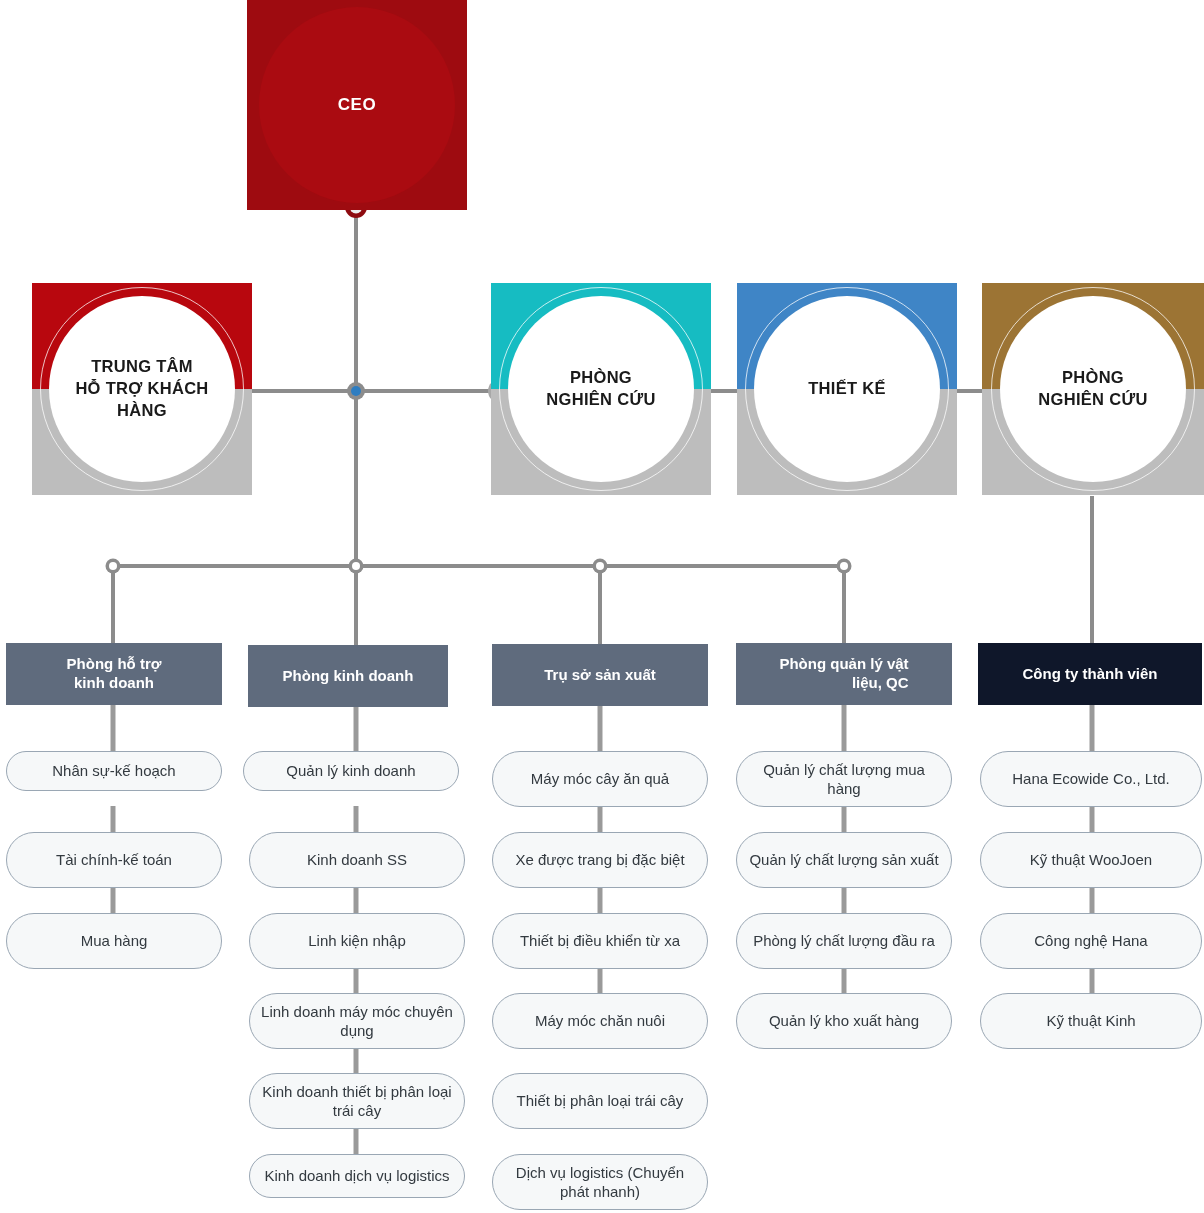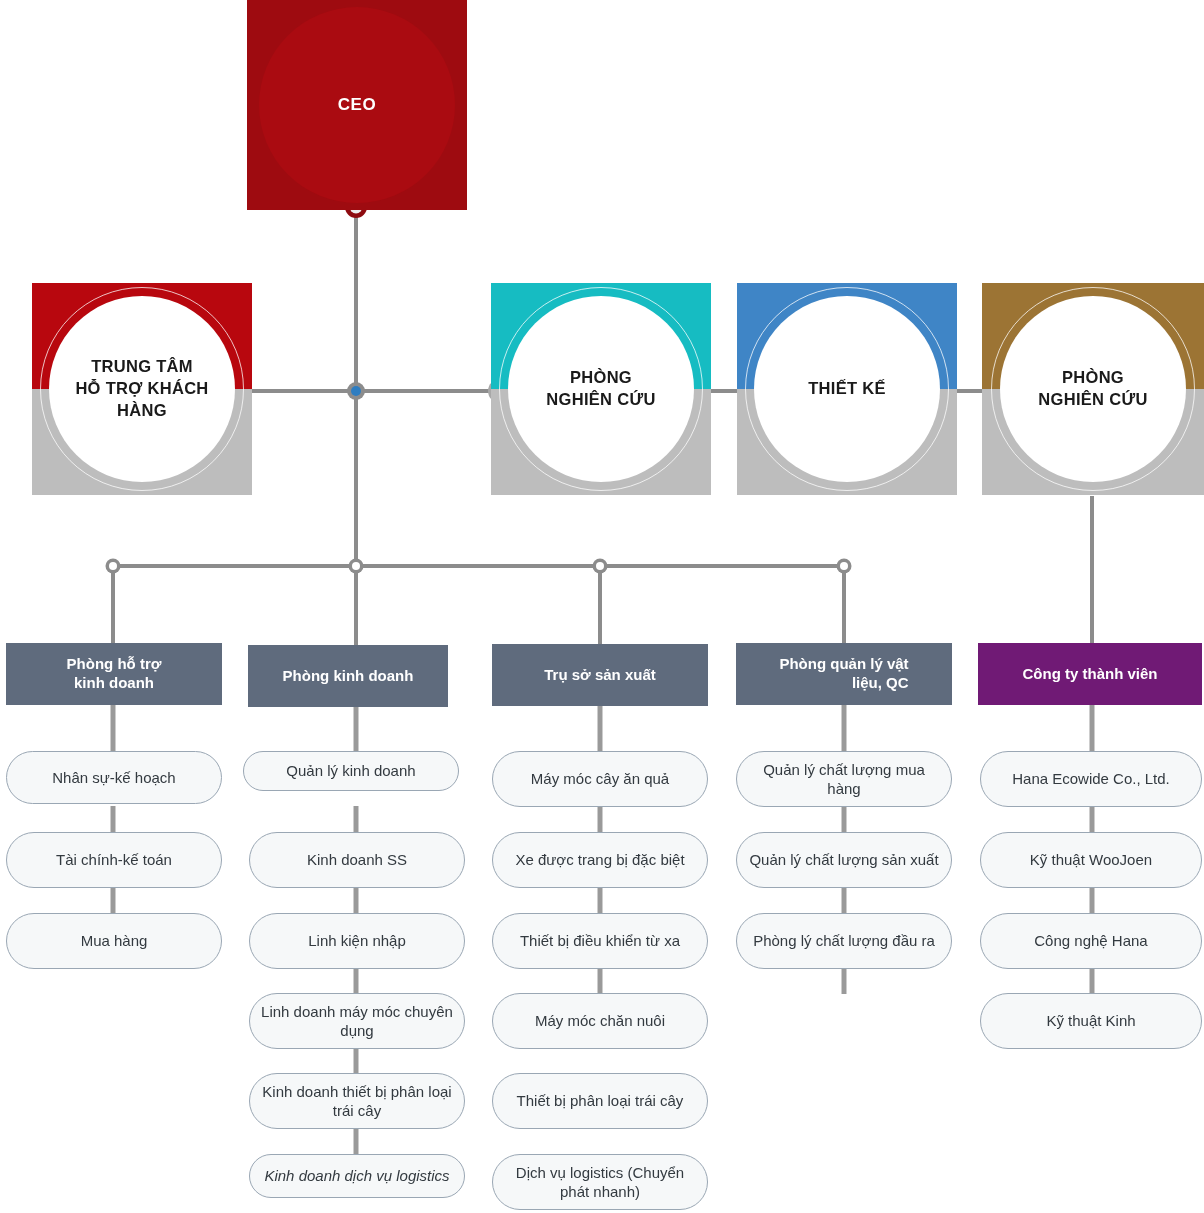--- a/index.html
+++ b/index.html
@@ -121,21 +121,21 @@
     background:#5F6B7D;
     display:flex; align-items:center; justify-content:center;
     color:#ffffff;
     font-weight:bold;
     font-size:15px;
     line-height:1.25;
     text-align:center;
     box-sizing:border-box;
     padding:0 8px;
   }
-  .dept.tan{ background:#701a75; }
+  .dept.tan{ background:#0f172a; }
 
   
   .pill{
     position:absolute;
     z-index:2;
     box-sizing:border-box;
     background:#F6F8F9;
     border:1px solid #9AA7B4;
     border-radius:34px;
     display:flex; align-items:center; justify-content:center;
@@ -300,40 +300,41 @@
     <div>
       <div>Phòng quản lý vật</div>
       <div>liệu, QC</div>
     </div>
   </div>
 
   <div class="dept tan" style="left:978px; top:643px; width:224px;">
     <div>Công ty thành viên</div>
   </div>
 
-  <div class="pill" style="left:6px;  top:751px;  width:216px; height:53px;">Nhân sự-kế hoạch</div>
+  <div class="pill" style="left:6px;  top:751px;  width:216px; height:40px;">Nhân sự-kế hoạch</div>
   <div class="pill" style="left:6px;  top:832px;  width:216px; height:56px;">Tài chính-kế toán</div>
   <div class="pill" style="left:6px;  top:913px;  width:216px; height:56px;">Mua hàng</div>
 
   <div class="pill" style="left:243px; top:751px;  width:216px; height:40px;">Quản lý kinh doanh</div>
   <div class="pill" style="left:249px; top:832px;  width:216px; height:56px;">Kinh doanh SS</div>
   <div class="pill" style="left:249px; top:913px;  width:216px; height:56px;">Linh kiện nhập</div>
   <div class="pill" style="left:249px; top:993px;  width:216px; height:56px;">Linh doanh máy móc chuyên dụng</div>
   <div class="pill" style="left:249px; top:1073px; width:216px; height:56px;">Kinh doanh thiết bị phân loại trái cây</div>
-  <div class="pill" style="left:249px; top:1154px; width:216px; height:44px;font-style:italic;">Kinh doanh dịch vụ logistics</div>
+  <div class="pill" style="left:249px; top:1154px; width:216px; height:44px;">Kinh doanh dịch vụ logistics</div>
 
   <div class="pill" style="left:492px; top:751px;  width:216px; height:56px;">Máy móc cây ăn quả</div>
   <div class="pill" style="left:492px; top:832px;  width:216px; height:56px;">Xe được trang bị đặc biệt</div>
   <div class="pill" style="left:492px; top:913px;  width:216px; height:56px;">Thiết bị điều khiển từ xa</div>
   <div class="pill" style="left:492px; top:993px;  width:216px; height:56px;">Máy móc chăn nuôi</div>
   <div class="pill" style="left:492px; top:1073px; width:216px; height:56px;">Thiết bị phân loại trái cây</div>
   <div class="pill" style="left:492px; top:1154px; width:216px; height:56px;">Dịch vụ logistics (Chuyển phát nhanh)</div>
 
   <div class="pill" style="left:736px; top:751px;  width:216px; height:56px;">Quản lý chất lượng mua hàng</div>
   <div class="pill" style="left:736px; top:832px;  width:216px; height:56px;">Quản lý chất lượng sản xuất</div>
   <div class="pill" style="left:736px; top:913px;  width:216px; height:56px;">Phòng lý chất lượng đầu ra</div>
+  <div class="pill" style="left:736px; top:993px;  width:216px; height:56px;">Quản lý kho xuất hàng</div>
 
   <div class="pill" style="left:980px; top:751px;  width:222px; height:56px;">Hana Ecowide Co., Ltd.</div>
   <div class="pill" style="left:980px; top:832px;  width:222px; height:56px;">Kỹ thuật WooJoen</div>
   <div class="pill" style="left:980px; top:913px;  width:222px; height:56px;">Công nghệ Hana</div>
   <div class="pill" style="left:980px; top:993px;  width:222px; height:56px;">Kỹ thuật Kinh</div>
 
 </div>
 
 </body></html>

